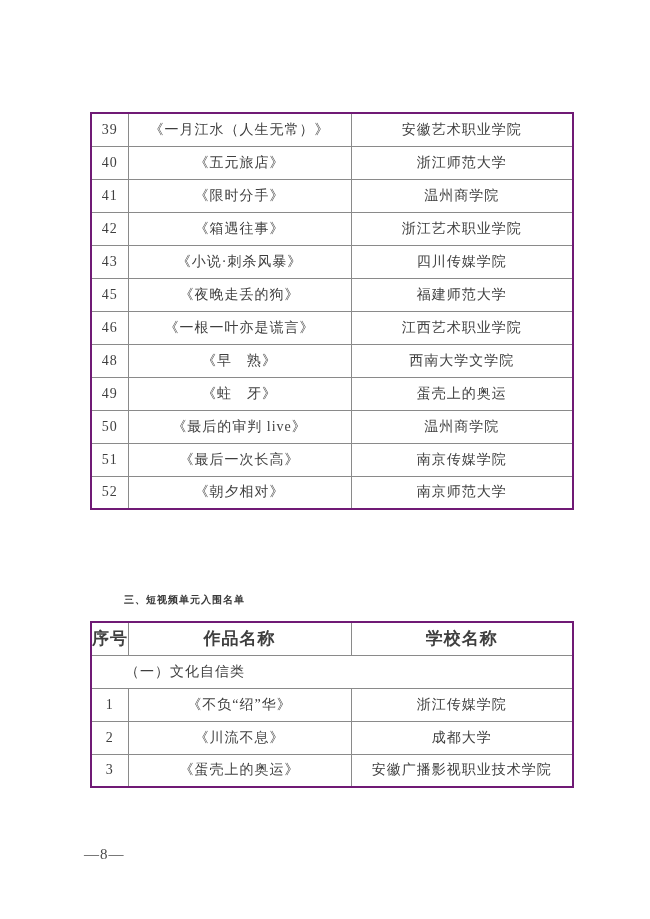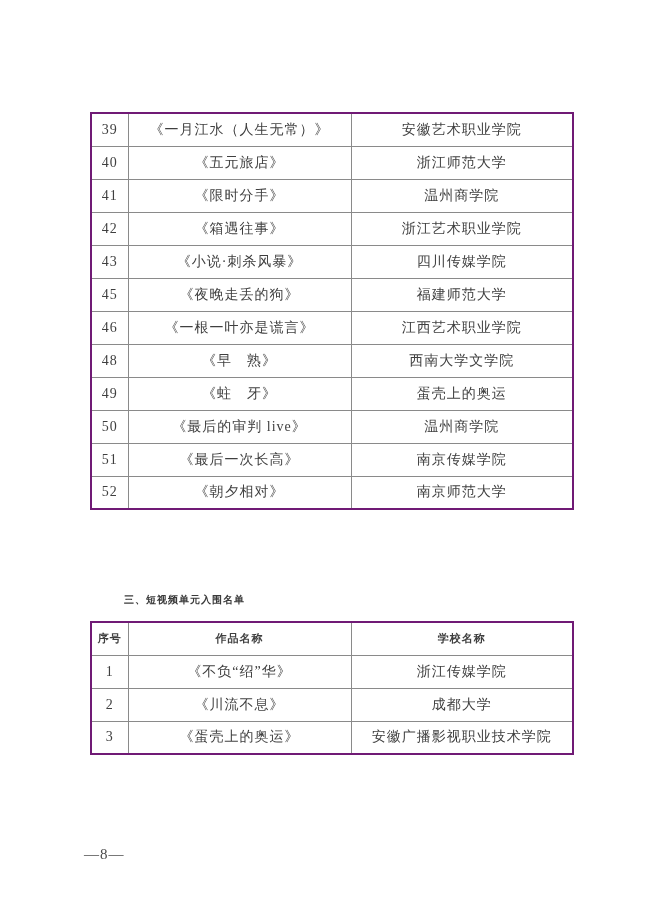--- a/index.html
+++ b/index.html
@@ -29,21 +29,21 @@
     height: 33px;
     overflow: hidden;
     white-space: nowrap;
   }
   #table1 { top: 112px; }
   #table2 { top: 621px; }
   .col-no { width: 37px; }
   .col-title { width: 223px; }
   .col-school { width: 222px; }
   .num-cell { font-size: 13.5px; letter-spacing: 0; }
-  #table2 th { font-weight: bold; font-size: 11px; }
+  #table2 th { font-weight: bold; font-size: 17px; }
   .category-cell {
     text-align: left !important;
     padding-left: 33px;
     font-weight: bold;
     font-size: 14.5px;
   }
   .section-heading {
     position: absolute;
     left: 124px;
     top: 593px;
@@ -142,20 +142,23 @@
       <col class="col-title">
       <col class="col-school">
     </colgroup>
   <tbody>
     <tr>
       <th>序号</th>
       <th>作品名称</th>
       <th>学校名称</th>
     </tr>
     <tr>
+      <td class="category-cell" colspan="3">（一）文化自信类</td>
+    </tr>
+    <tr>
       <td class="num-cell">1</td>
       <td>《不负“绍”华》</td>
       <td>浙江传媒学院</td>
     </tr>
     <tr>
       <td class="num-cell">2</td>
       <td>《川流不息》</td>
       <td>成都大学</td>
     </tr>
     <tr>

